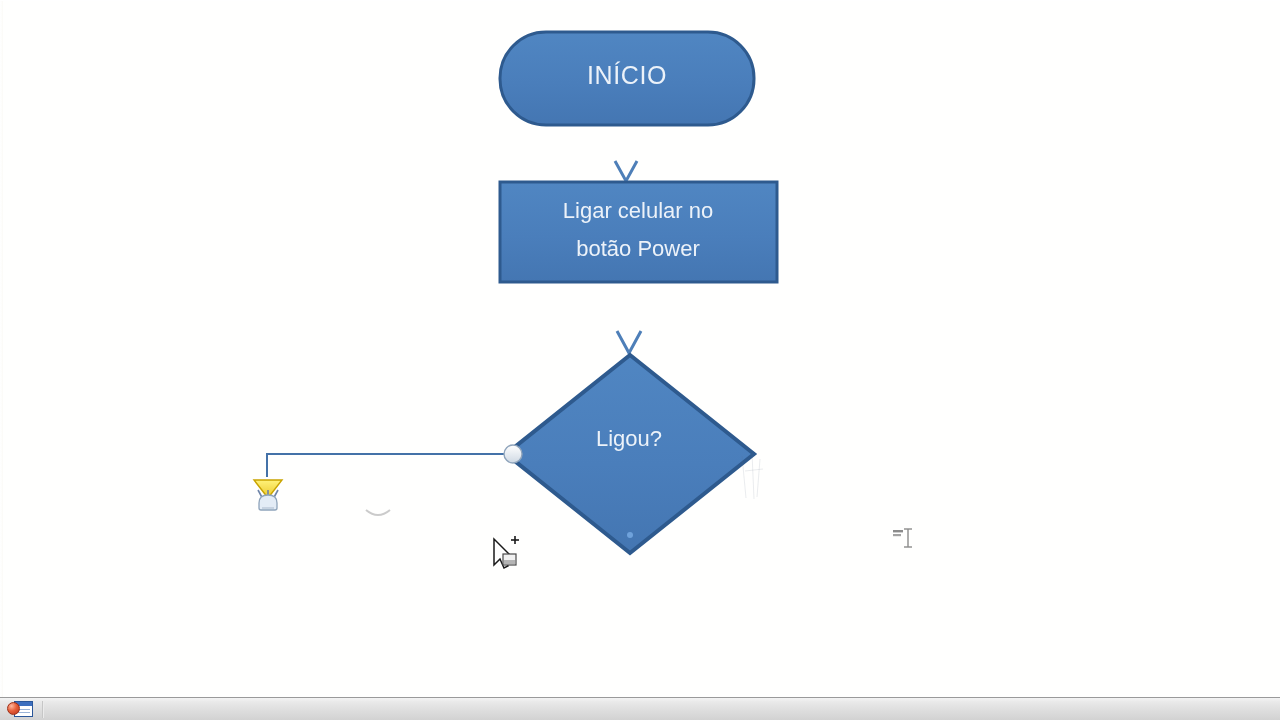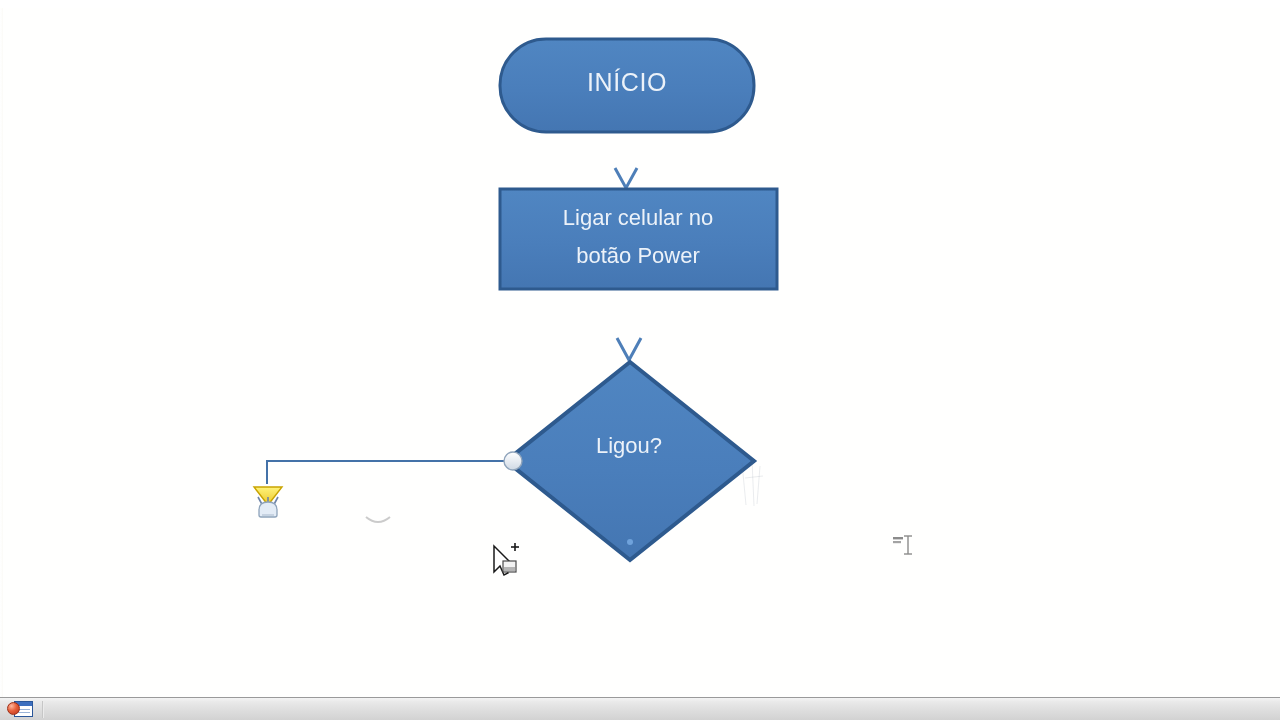--- a/index.html
+++ b/index.html
@@ -17,21 +17,21 @@
     position: relative;
     width: 1280px;
     height: 720px;
     background: #ffffff;
   }
 
   
   #canvas-area {
     position: absolute;
     left: 0;
-    top: 8px;
+    top: 1px;
     width: 1280px;
     height: 697px;
     background: #fffffe;
     overflow: hidden;
   }
 
   
   .page-edge-left {
     position: absolute;
     left: 0px;

